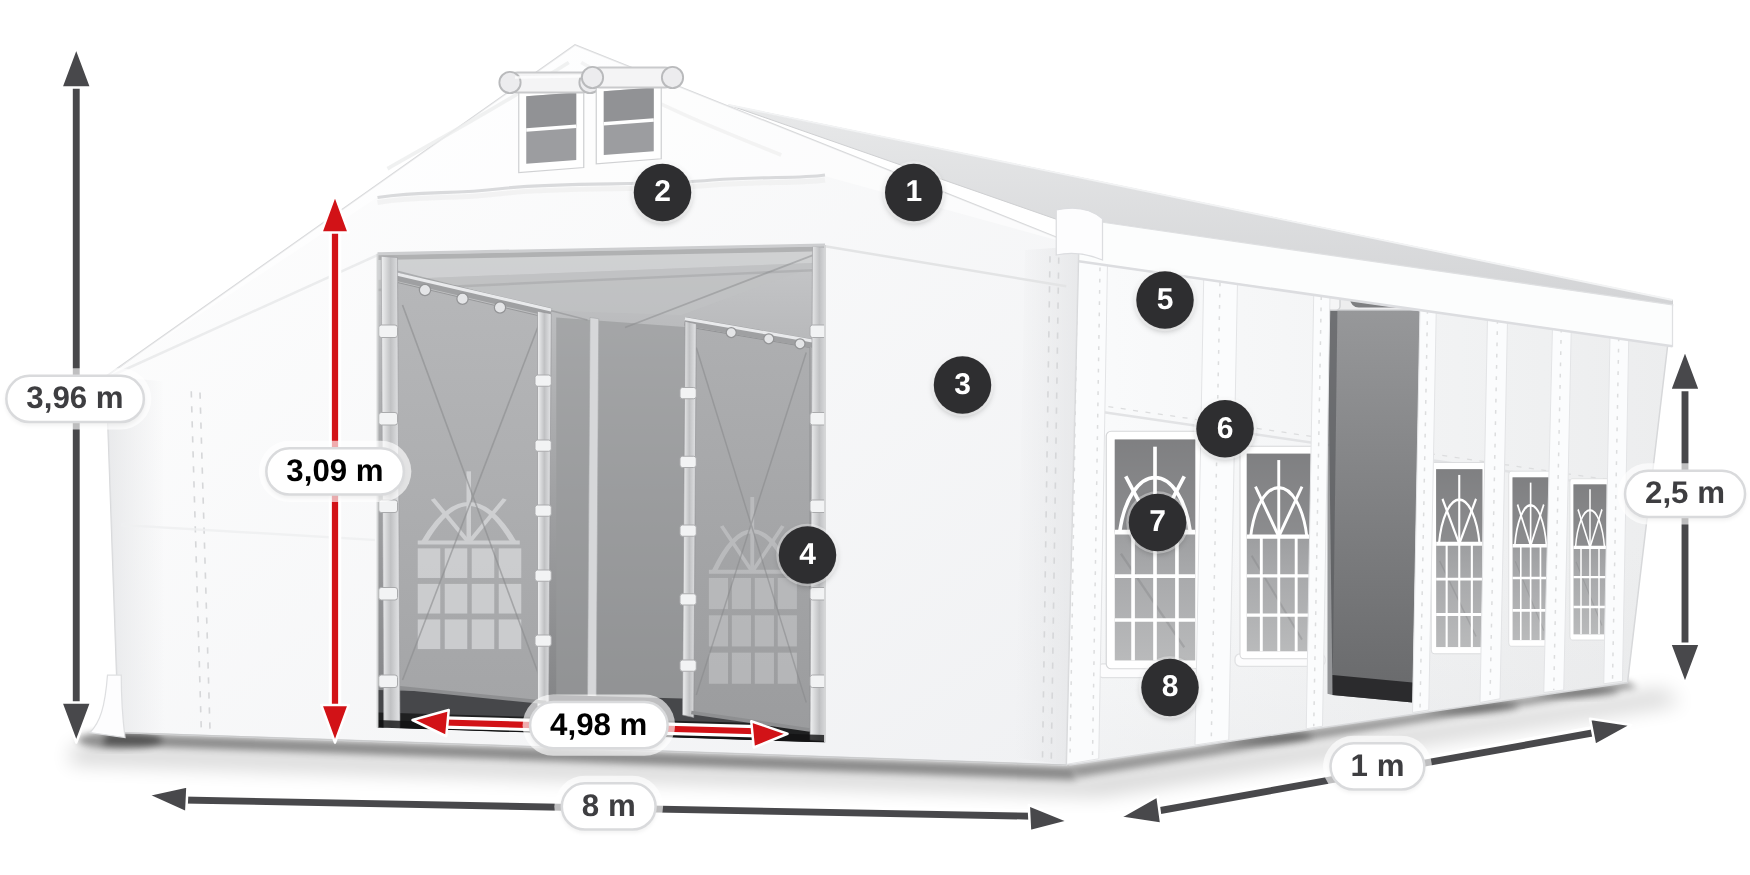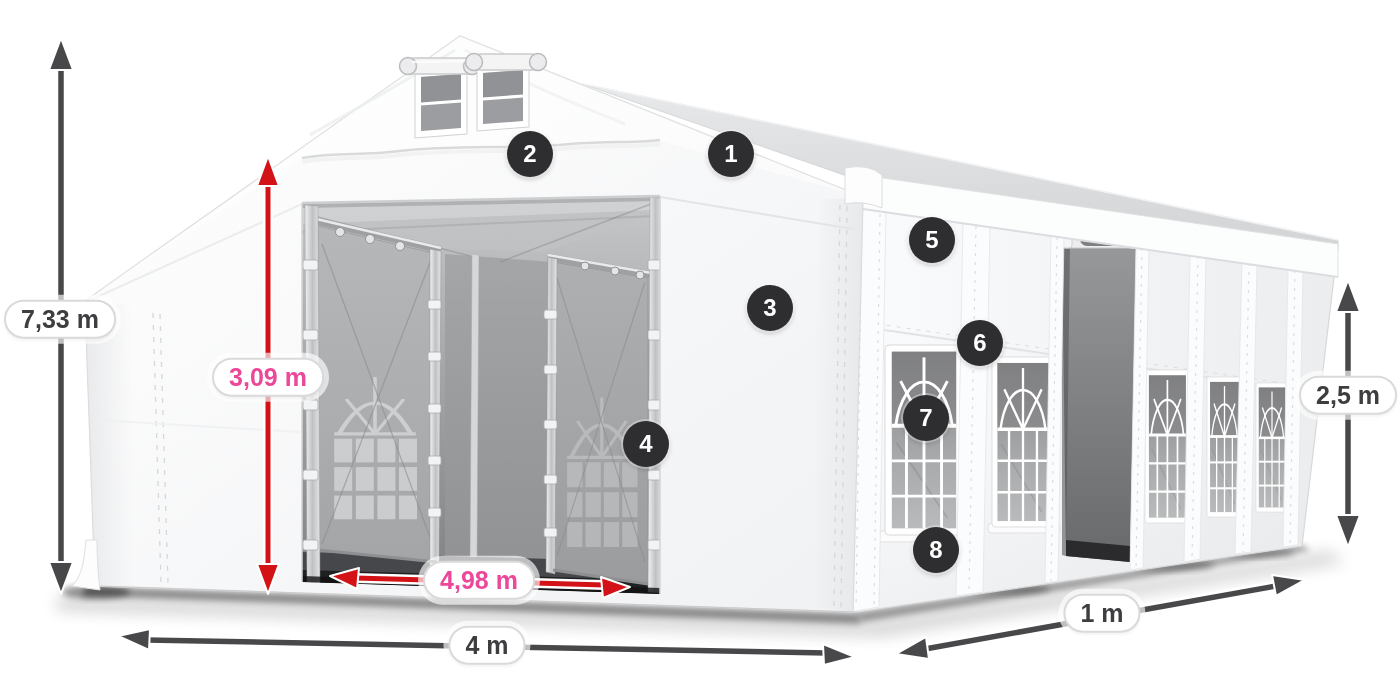--- a/index.html
+++ b/index.html
@@ -3,21 +3,21 @@
 <meta charset="utf-8">
 <style>
   html,body{margin:0;padding:0;background:#ffffff;}
   #stage{position:relative;width:1400px;height:700px;background:#ffffff;overflow:hidden;
          font-family:"Liberation Sans","DejaVu Sans",sans-serif;}
   #stage svg{position:absolute;left:0;top:0;}
   .pill{position:absolute;transform:translate(-50%,-50%);background:#ffffff;
         border:2px solid #d9dadc;border-radius:24px;padding:3px 15px;
         font-size:25px;font-weight:bold;color:#3e3e41;white-space:nowrap;line-height:1.15;
         box-shadow:0 0 0 5px rgba(255,255,255,.65), 0 2px 3px rgba(0,0,0,.14);}
-  .pill.red{color:#ec4899;}
+  .pill.red{color:#000000;}
   .badge{position:absolute;transform:translate(-50%,-50%);width:46px;height:46px;
          background:#2e2e30;border-radius:50%;color:#ffffff;display:flex;
          align-items:center;justify-content:center;font-size:24px;font-weight:bold;
          box-shadow:0 0 0 2px rgba(255,255,255,.35), 0 2px 5px rgba(0,0,0,.25);}
 </style>
 </head>
 <body>
 
 <div id="stage">
 <svg width="1400" height="700" viewBox="0 0 1400 700">
@@ -368,19 +368,19 @@
 
 <div class="badge" style="left:731px;top:154px">1</div>
 <div class="badge" style="left:530px;top:154px">2</div>
 <div class="badge" style="left:770px;top:308px">3</div>
 <div class="badge" style="left:646px;top:444px">4</div>
 <div class="badge" style="left:932px;top:240px">5</div>
 <div class="badge" style="left:980px;top:343px">6</div>
 <div class="badge" style="left:926px;top:418px">7</div>
 <div class="badge" style="left:936px;top:550px">8</div>
 
-<div class="pill" style="left:60px;top:319px">7,33 m</div>
+<div class="pill" style="left:60px;top:319px">3,96 m</div>
 <div class="pill red" style="left:268px;top:377px">3,09 m</div>
 <div class="pill red" style="left:479px;top:580px">4,98 m</div>
-<div class="pill" style="left:487px;top:645px">4 m</div>
+<div class="pill" style="left:487px;top:645px">8 m</div>
 <div class="pill" style="left:1102px;top:613px">1 m</div>
 <div class="pill" style="left:1348px;top:395px">2,5 m</div>
 </div>
 
 </body></html>

